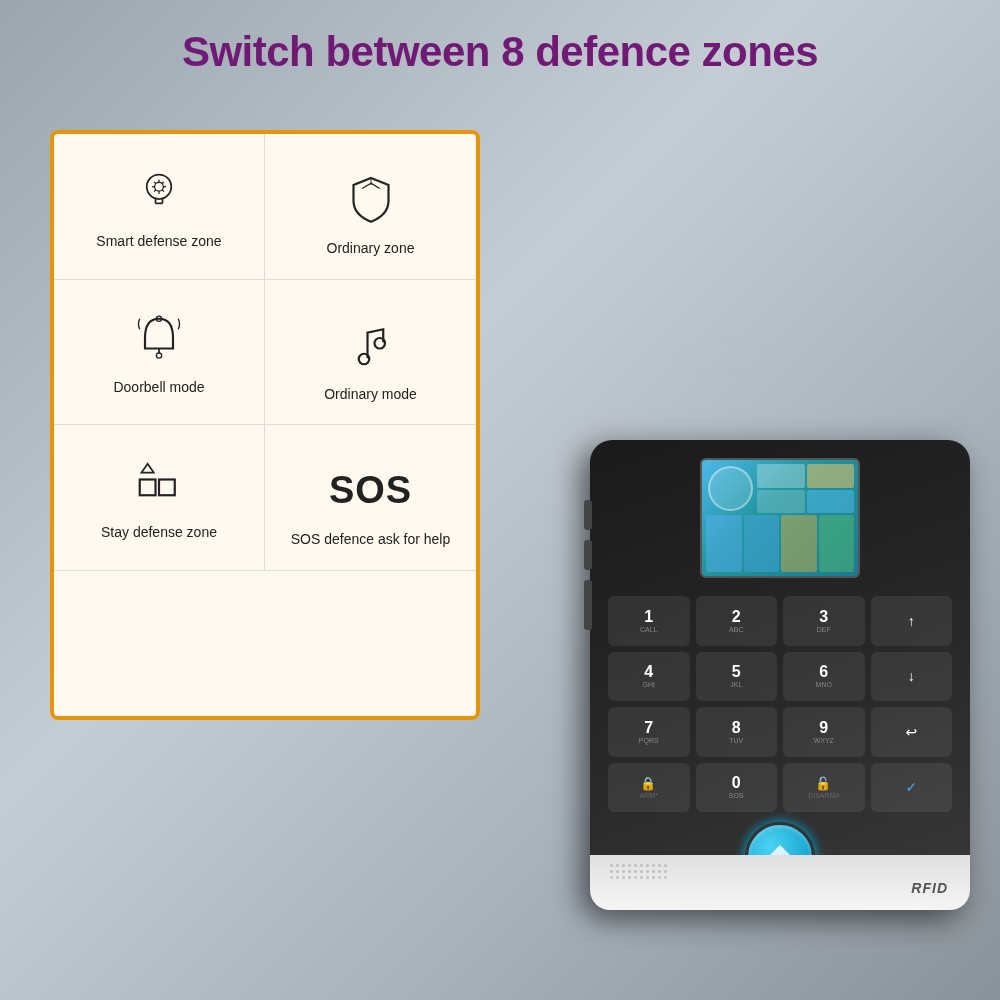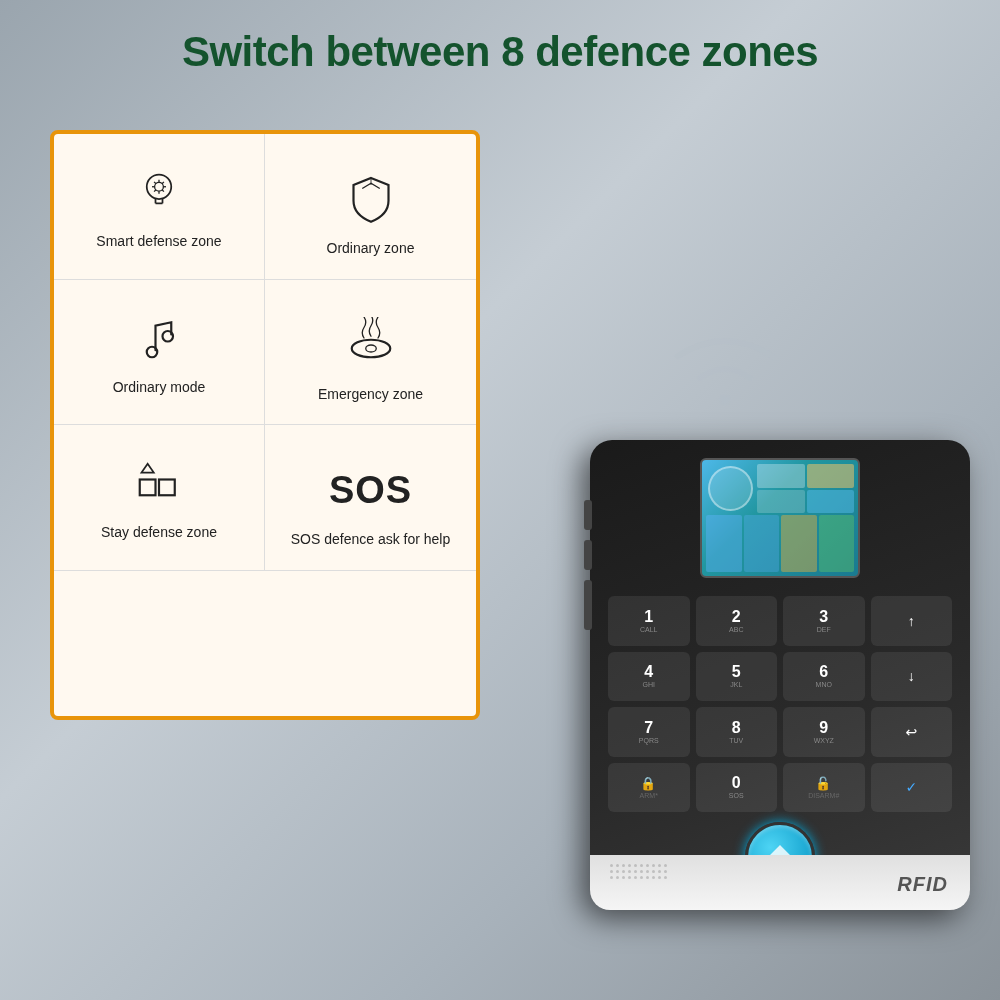--- a/index.html
+++ b/index.html
@@ -21,21 +21,21 @@
 
     
     .title {
       position: absolute;
       top: 28px;
       left: 0;
       right: 0;
       text-align: center;
       font-size: 42px;
       font-weight: 900;
-      color: #14532d;
+      color: #701a75;
       letter-spacing: -0.5px;
     }
 
     
     .info-card {
       position: absolute;
       top: 130px;
       left: 50px;
       width: 430px;
       height: 590px;
@@ -199,21 +199,21 @@
       height: 32px;
       fill: #fff;
       opacity: 0.9;
     }
 
     
     .rfid-label {
       position: absolute;
       bottom: 14px;
       right: 22px;
-      font-size: 20px;
+      font-size: 14px;
       font-weight: 900;
       color: #555;
       letter-spacing: 1px;
       font-style: italic;
     }
 
     
     .side-btn {
       position: absolute;
       left: -6px;
@@ -306,47 +306,50 @@
         <path d="M32 8 L52 16 L52 34 Q52 50 32 58 Q12 50 12 34 L12 16 Z" stroke="#222" stroke-width="2.5" fill="none"></path>
 
         <path d="M32 8 L32 16" stroke="#222" stroke-width="1" fill="none"></path>
 
         <path d="M22 20 L32 14 L42 20" stroke="#222" stroke-width="1.5" fill="none"></path>
       </svg>
     </div>
     <span class="zone-label">Ordinary zone</span>
   </div>
 
+  <div class="zone-item">
+    <div class="zone-icon">
+      <svg class="zone-svg" viewBox="0 0 64 64">
+
+        <path d="M32 10 C20 10 16 20 16 32 L16 44 L48 44 L48 32 C48 20 44 10 32 10 Z" stroke="#222" stroke-width="2.5" fill="none"></path>
+
+        <circle cx="32" cy="10" r="3" stroke="#222" stroke-width="1.5" fill="none"></circle>
+
+        <line x1="32" y1="44" x2="32" y2="50" stroke="#222" stroke-width="2"></line>
+        <circle cx="32" cy="52" r="3" stroke="#222" stroke-width="1.5" fill="none"></circle>
+
+        <path d="M10 22 C8 18 8 14 10 10" stroke="#222" stroke-width="1.5" fill="none"></path>
+        <path d="M54 22 C56 18 56 14 54 10" stroke="#222" stroke-width="1.5" fill="none"></path>
+      </svg>
+    </div>
+    <span class="zone-label">Doorbell mode</span>
+  </div>
 
   <div class="zone-item">
     <div class="zone-icon">
       <svg class="zone-svg" viewBox="0 0 64 64">
 
         <path d="M28 46 L28 18 L46 14 L46 28" stroke="#222" stroke-width="2.5" fill="none" stroke-linecap="round"></path>
         <circle cx="24" cy="48" r="6" stroke="#222" stroke-width="2.5" fill="none"></circle>
         <circle cx="42" cy="30" r="6" stroke="#222" stroke-width="2.5" fill="none"></circle>
       </svg>
     </div>
     <span class="zone-label">Ordinary mode</span>
   </div>
 
-  <div class="zone-item">
-    <div class="zone-icon">
-      <svg class="zone-svg" viewBox="0 0 64 64">
-
-        <ellipse cx="32" cy="36" rx="22" ry="10" stroke="#222" stroke-width="2.5" fill="none"></ellipse>
-        <ellipse cx="32" cy="36" rx="6" ry="4" stroke="#222" stroke-width="1.5" fill="none"></ellipse>
-
-        <path d="M24 24 Q20 18 24 12 Q28 6 24 0" stroke="#222" stroke-width="1.5" fill="none" stroke-linecap="round"></path>
-        <path d="M32 22 Q28 16 32 10 Q36 4 32 -2" stroke="#222" stroke-width="1.5" fill="none" stroke-linecap="round"></path>
-        <path d="M40 24 Q44 18 40 12 Q36 6 40 0" stroke="#222" stroke-width="1.5" fill="none" stroke-linecap="round"></path>
-      </svg>
-    </div>
-    <span class="zone-label">Emergency zone</span>
-  </div>
 
 
   <div class="zone-item">
     <div class="zone-icon">
       <svg class="zone-svg" viewBox="0 0 64 64">
 
         <rect x="10" y="28" width="18" height="18" stroke="#222" stroke-width="2.5" fill="none"></rect>
         <rect x="32" y="28" width="18" height="18" stroke="#222" stroke-width="2.5" fill="none"></rect>
 
         <path d="M19 10 L26 20 L19 20 L12 20 Z" stroke="#222" stroke-width="2" fill="none"></path>

